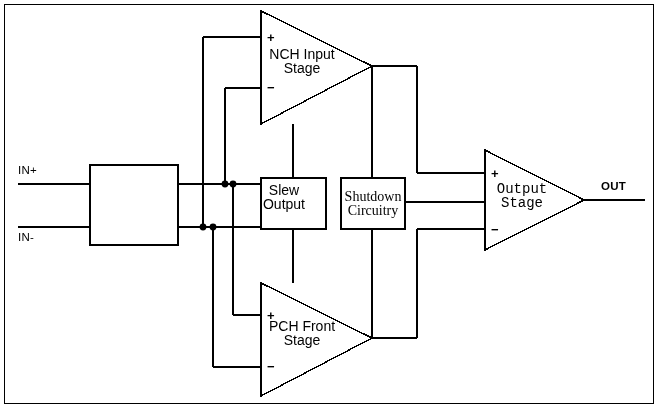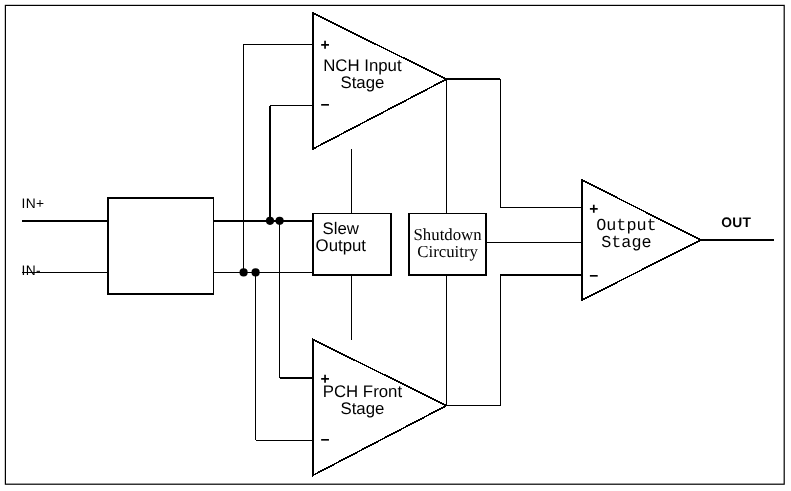--- a/index.html
+++ b/index.html
@@ -76,21 +76,21 @@
 
     <g fill="#000" stroke="none">
       <circle cx="225" cy="184" r="3.4"></circle>
       <circle cx="233" cy="184" r="3.4"></circle>
       <circle cx="203" cy="227" r="3.4"></circle>
       <circle cx="213" cy="227" r="3.4"></circle>
     </g>
   </svg>
 
   <div class="lbl iolbl" style="left:18px;top:164px;">IN+</div>
-  <div class="lbl iolbl" style="left:18px;top:220px;">IN-</div>
+  <div class="lbl iolbl" style="left:18px;top:231px;">IN-</div>
   <div class="lbl iolbl" style="left:601px;top:180px;font-weight:bold;">OUT</div>
 
 
   <div class="lbl boxlbl" style="left:261px;top:184px;width:46px;">
     <div>Slew</div>
     <div>Output</div>
   </div>
 
   <div class="lbl boxlbl" style="left:337px;top:190px;width:72px;font-family:Liberation Serif, serif;">
     <div>Shutdown</div>

